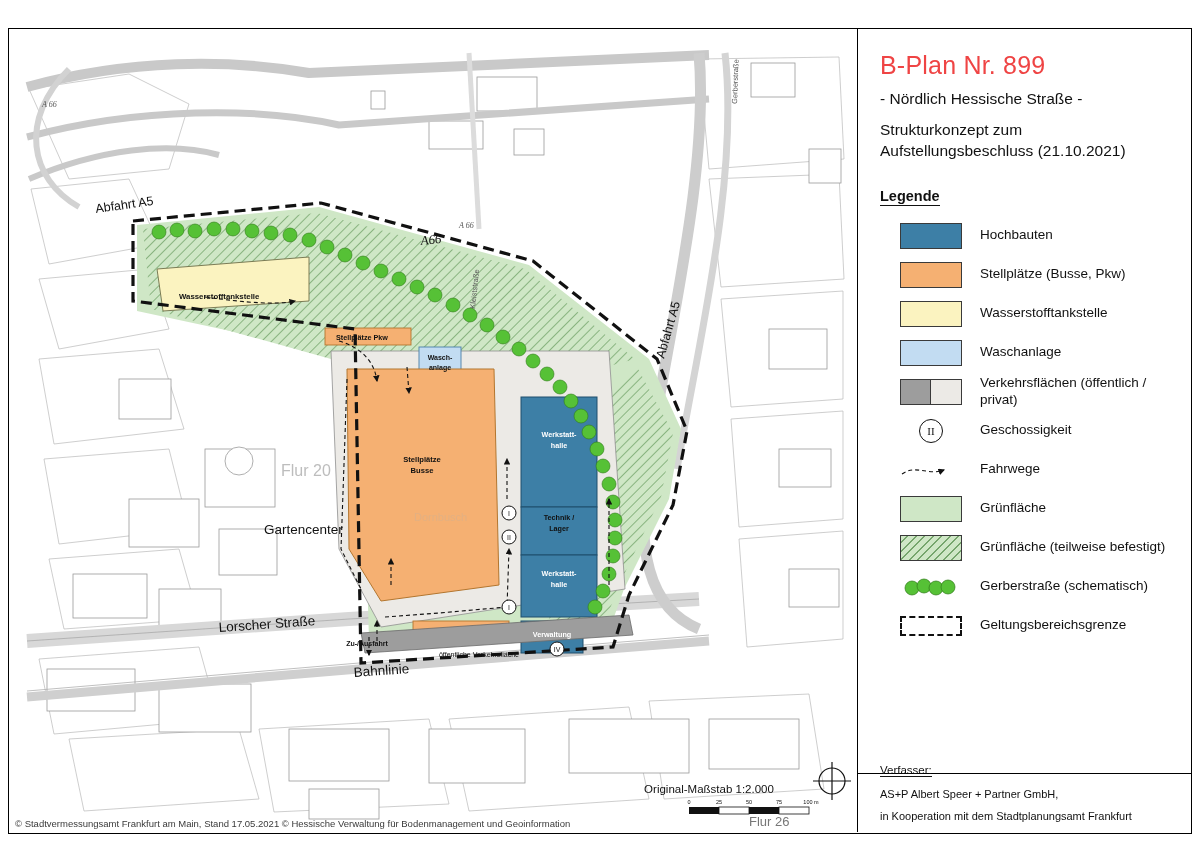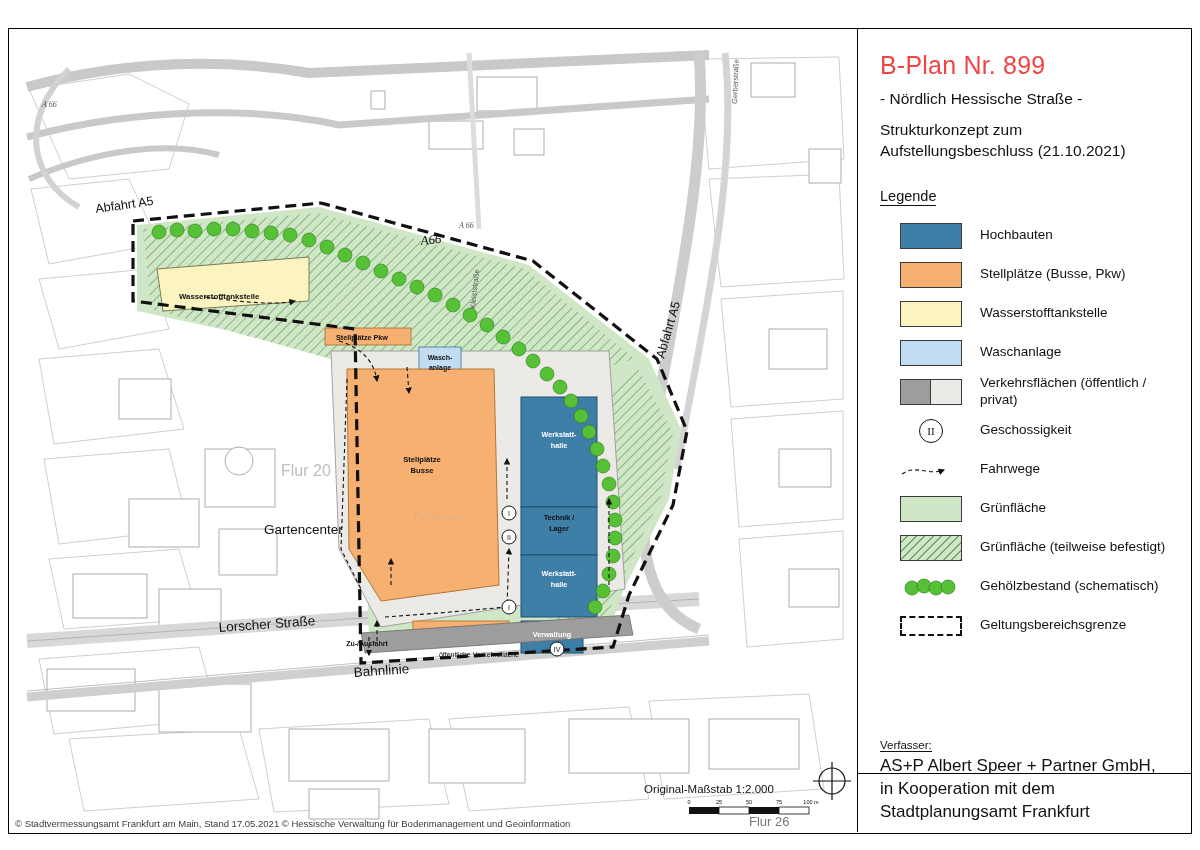--- a/index.html
+++ b/index.html
@@ -72,21 +72,21 @@
     margin: 10px 0 0 0;
   }
   .purpose {
     font-size: 15.5px;
     color: #111;
     margin: 12px 0 0 0;
     line-height: 1.35;
   }
   .legend-head {
     font-size: 14.5px;
-    font-weight: normal;
+    font-weight: bold;
     color: #111;
     margin: 26px 0 0 0;
     display: inline-block;
     border-bottom: 1.2px solid #111;
     padding-bottom: 1px;
   }
   .legend {
     margin-top: 12px;
   }
   .legend-row {
@@ -165,23 +165,24 @@
   }
   .verf-head {
     font-size: 11.5px;
     color: #111;
     display: inline-block;
     border-bottom: 1px solid #111;
     padding-bottom: 0px;
     margin-bottom: 3px;
   }
   .verf-line {
-    font-size: 17px;
+    font-size: 11px;
     color: #111;
     line-height: 1.35;
+    margin-top: 7px;
   }
   .verf-sep {
     position: absolute;
     left: 0; right: 0;
     bottom: 58px;
     border-top: 1.2px solid #000;
   }
   
   .mlabel {
     font-family: "Liberation Sans", sans-serif;
@@ -498,21 +499,21 @@
           <div class="swatch noborder sw-center">
             <svg width="62" height="22">
               <g fill="#56c136" stroke="#2f7a18" stroke-width="0.7">
                 <circle cx="12" cy="12" r="7"></circle>
                 <circle cx="24" cy="10" r="7"></circle>
                 <circle cx="36" cy="12" r="7"></circle>
                 <circle cx="48" cy="11" r="7"></circle>
               </g>
             </svg>
           </div>
-          <div class="legend-label">Gehölzbestand (schematisch)</div>
+          <div class="legend-label">Gerberstraße (schematisch)</div>
         </div>
 
         <div class="legend-row">
           <div class="swatch sw-geltung noborder"></div>
           <div class="legend-label">Geltungsbereichsgrenze</div>
         </div>
 
       </div>
 
       <div class="verf-sep"></div>

